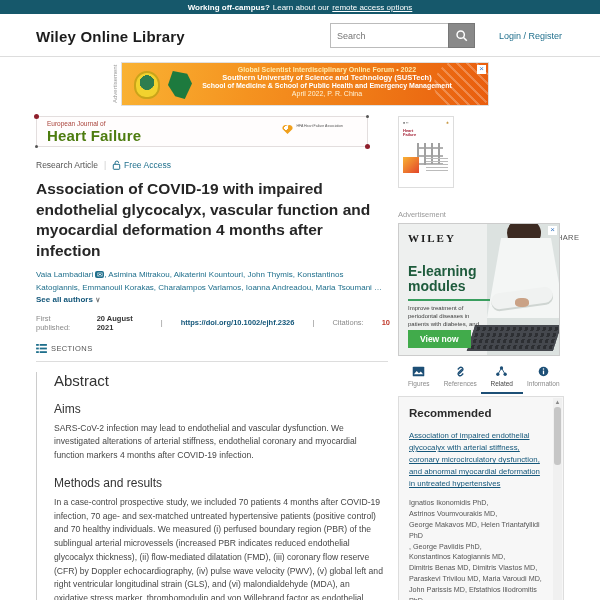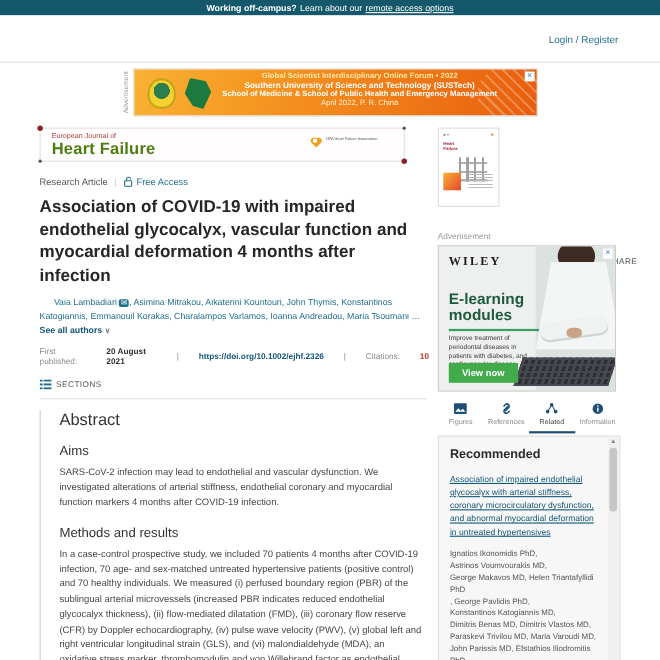--- a/index.html
+++ b/index.html
@@ -64,21 +64,21 @@
   .metarow .type { color:#555; }
   .metarow .sep { color:#ccc; }
   .metarow .access { color:#1f6f8c; display:flex; align-items:center; gap:3px; cursor:pointer;}
 
   .title { margin-top:9px; font-size:15.5px; font-weight:600; color:#262626; line-height:1.33; width:352px; }
 
   .authors { margin-top:8px; font-size:8px; color:#1f6f8c; line-height:1.55; width:348px; }
   .authors .mail { font-size:7px; background:#1f6f8c; color:#fff; border-radius:2px; padding:0 1.5px; cursor:pointer;}
   .authors .seeall { color:#14577a; font-weight:bold; cursor:pointer; white-space:nowrap; }
   .authors .chev { font-size:7px; color:#777; }
-  .authors a { cursor:pointer;margin-left:13px; }
+  .authors a { cursor:pointer; }
 
   .pubrow { margin-top:7px; font-size:7.5px; color:#8a8a8a; display:flex; gap:18px; align-items:center; flex-wrap:nowrap;}
   .pubrow .date { color:#333; font-weight:bold; }
   .pubrow .doi { color:#14577a; font-weight:bold; cursor:pointer; }
 
   .toolrow { margin-top:12px; display:flex; align-items:center; font-size:7.5px; color:#555; letter-spacing:.4px; }
   .toolrow .grp { display:flex; align-items:center; gap:4px; cursor:pointer; }
   .toolrow .right { margin-left:auto; display:flex; gap:16px; }
   .toolrule { margin-top:8px; border:none; border-top:1px solid #ddd; width:352px; }
 
@@ -152,20 +152,30 @@
 
 <div class="page">
 
   <div class="topbar">
     <b>Working off-campus?</b>
     <span>Learn about our</span>
     <a>remote access options</a>
   </div>
 
   <div class="header">
+    <div class="brand">Wiley Online Library</div>
+    <div class="searchwrap">
+      <input type="text" placeholder="Search" style="">
+      <div class="searchbtn">
+        <svg class="ic" width="13" height="13" viewBox="0 0 16 16">
+          <circle cx="7" cy="7" r="4.5" fill="none" stroke="#fff" stroke-width="1.8"></circle>
+          <line x1="10.5" y1="10.5" x2="14.5" y2="14.5" stroke="#fff" stroke-width="1.8"></line>
+        </svg>
+      </div>
+    </div>
     <div class="login">Login / Register</div>
   </div>
 
   <div class="ad-vert">Advertisement</div>
   <div class="banner-ad">
     <div class="dna"></div>
     <div class="logo1"></div>
     <div class="logo2"></div>
     <div class="txt">
       <div class="l1">Global Scientist Interdisciplinary Online Forum • 2022</div>

